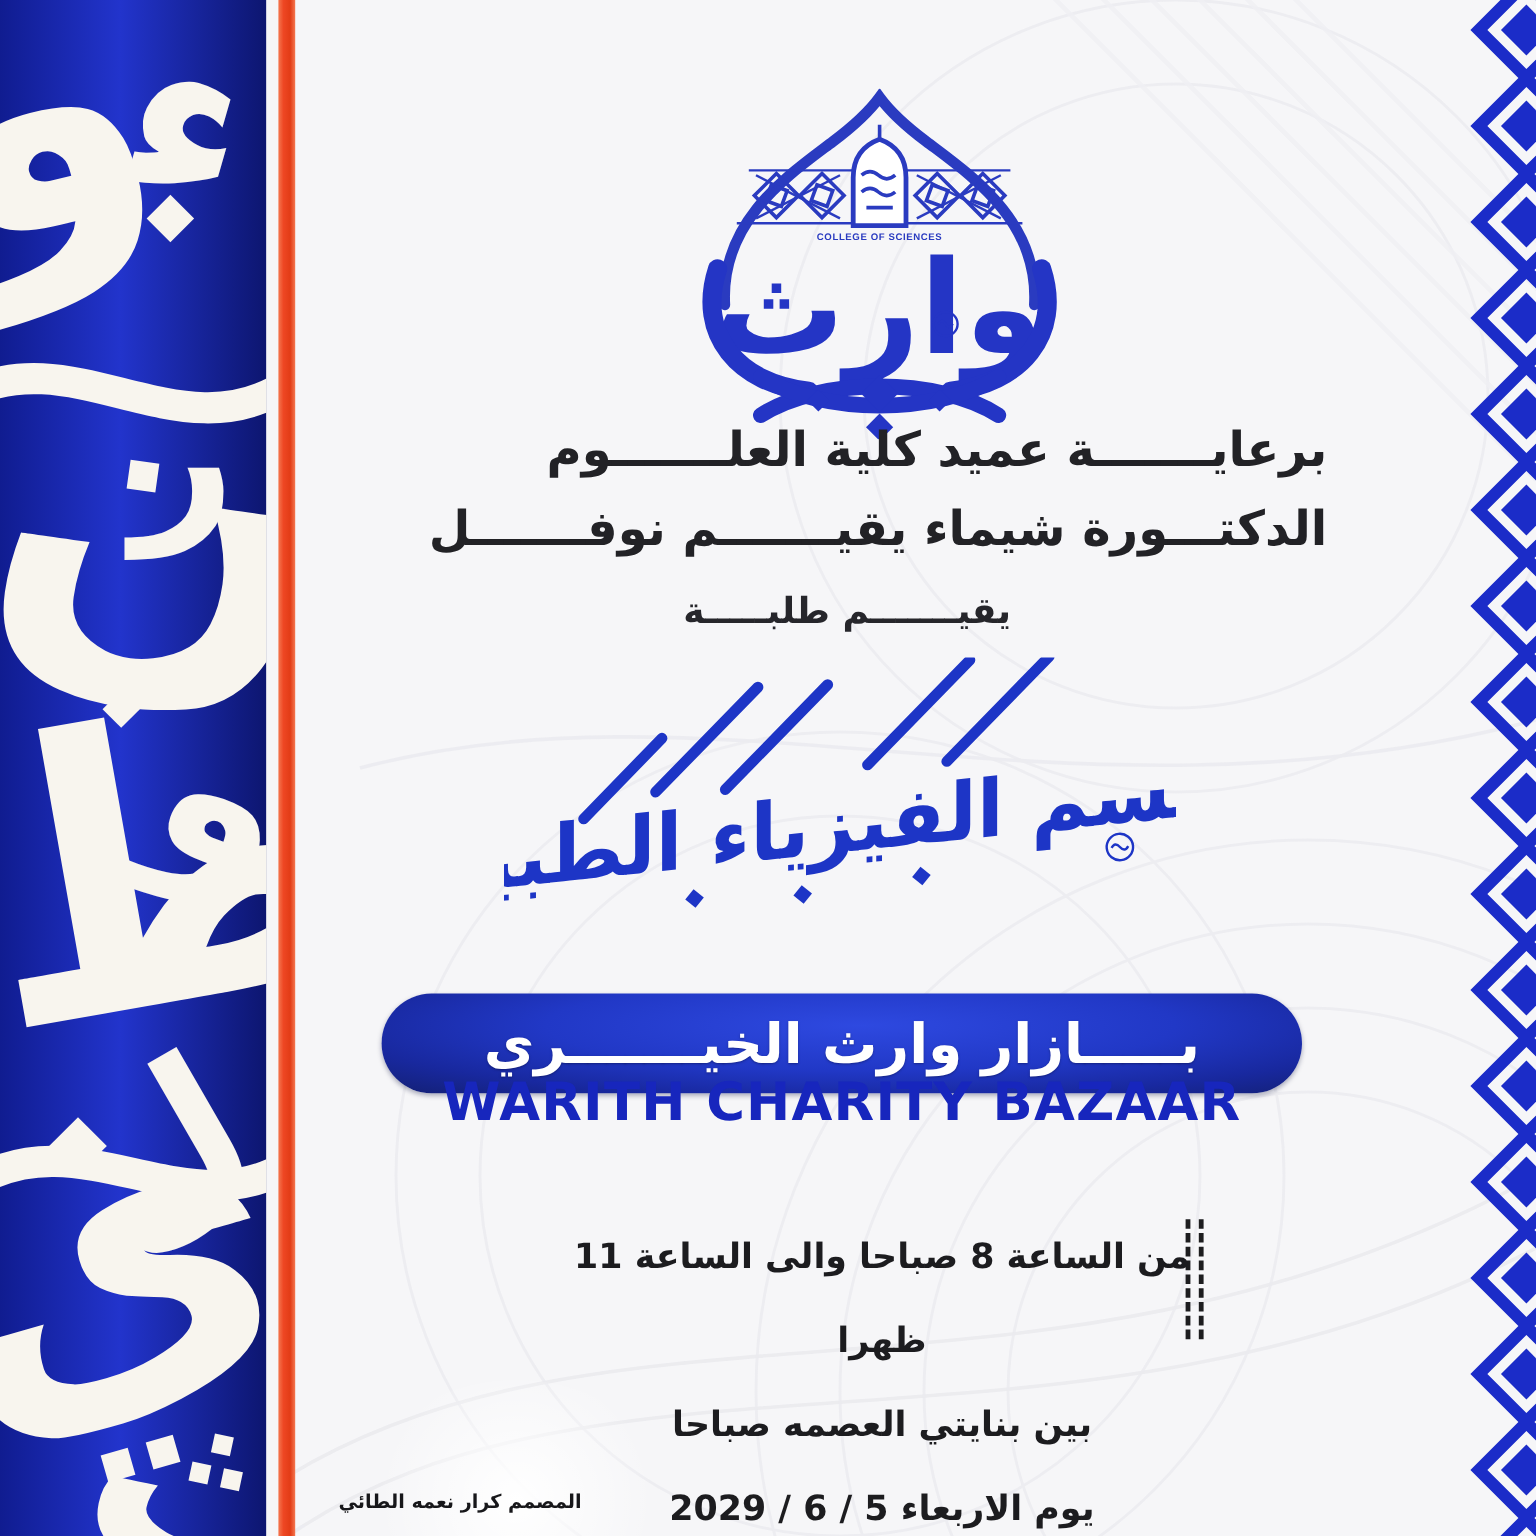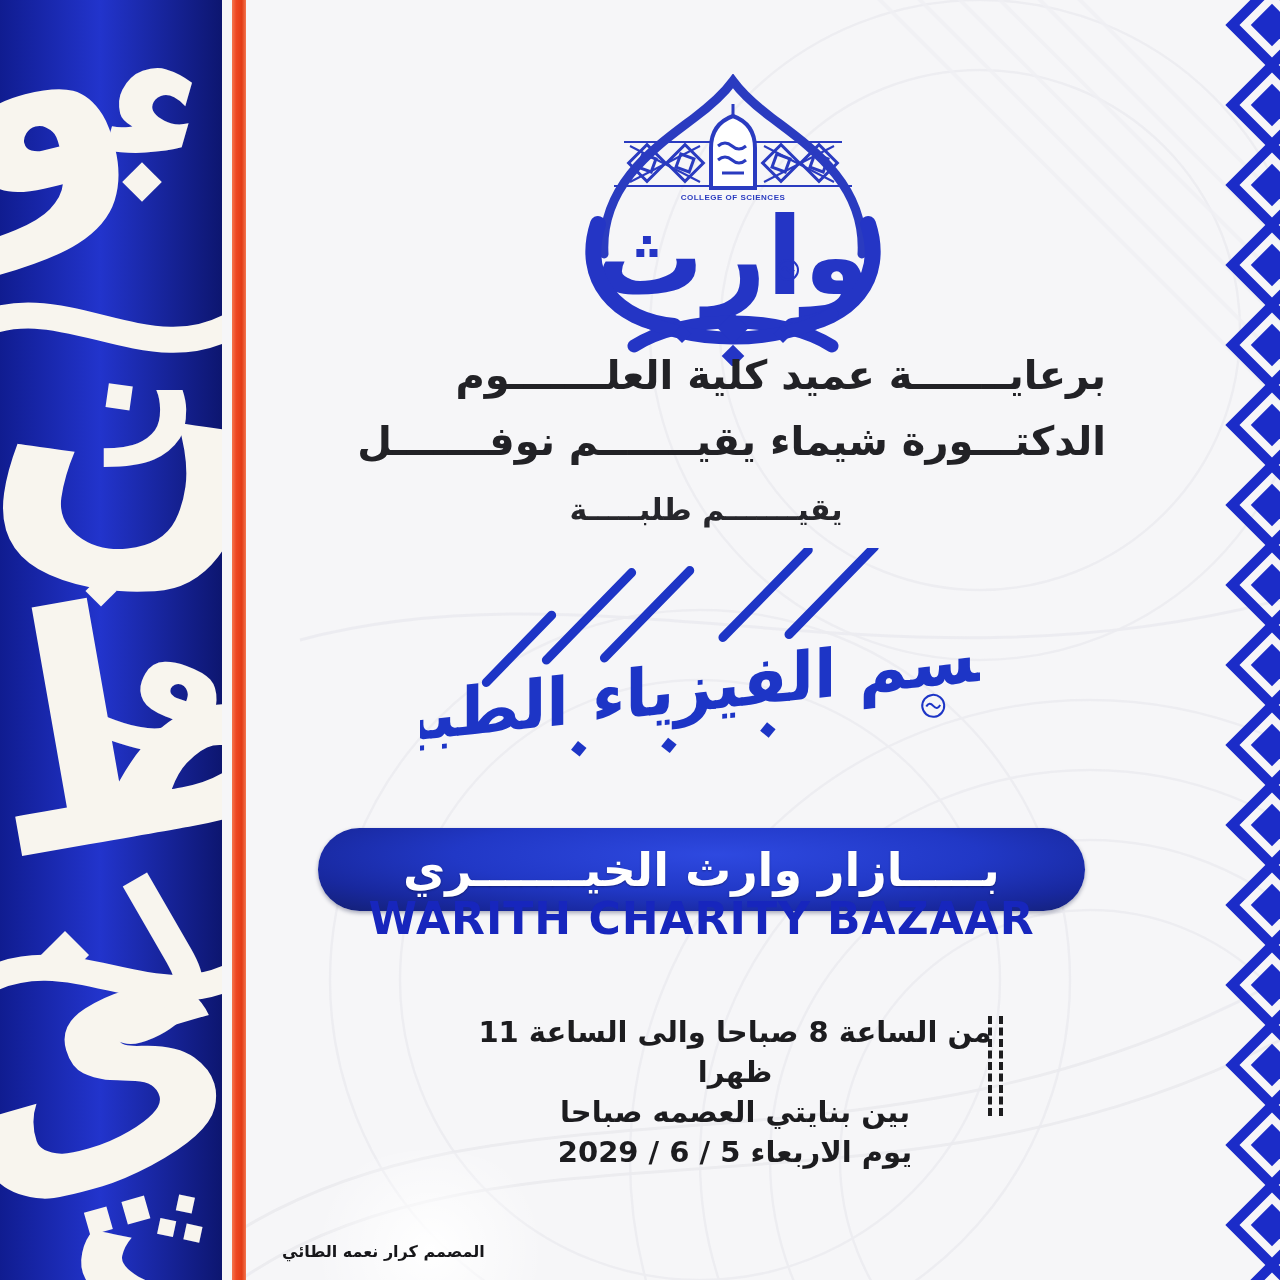--- a/index.html
+++ b/index.html
@@ -38,21 +38,21 @@
     display:flex;align-items:center;justify-content:center;
     box-shadow:0 2px 4px rgba(10,15,60,.35);margin-top:37px;}
   .banner-pill .banner-text{color:#ffffff;font-weight:bold;font-size:46px;line-height:1;
     text-shadow:0 1px 2px rgba(0,0,20,.35);}
 
   .title-en{position:absolute;left:318px;top:893px;width:767px;text-align:center;
     font-weight:bold;font-size:44px;letter-spacing:1px;color:#1726bd;}
 
   .details{position:absolute;left:440px;top:1012px;width:590px;text-align:center;
     font-weight:bold;color:#1c1c1f;}
-  .details .detail-line{font-size:29px;line-height:40px;}
+  .details .detail-line{font-size:29px;line-height:70px;}
 
   .dashed-divider{position:absolute;top:1016px;height:100px;width:0;
     border-left:4px dashed #1d1d1f;}
   .dd1{left:988px;}
   .dd2{left:999px;}
 
   .credit{position:absolute;left:262px;top:1242px;font-size:16px;font-weight:bold;color:#17171a;margin-left:20px;}
 
   .soft-blob{position:absolute;left:300px;top:1150px;width:260px;height:200px;border-radius:50%;
     background:radial-gradient(circle,#ffffff 0%,rgba(255,255,255,0) 70%);}

